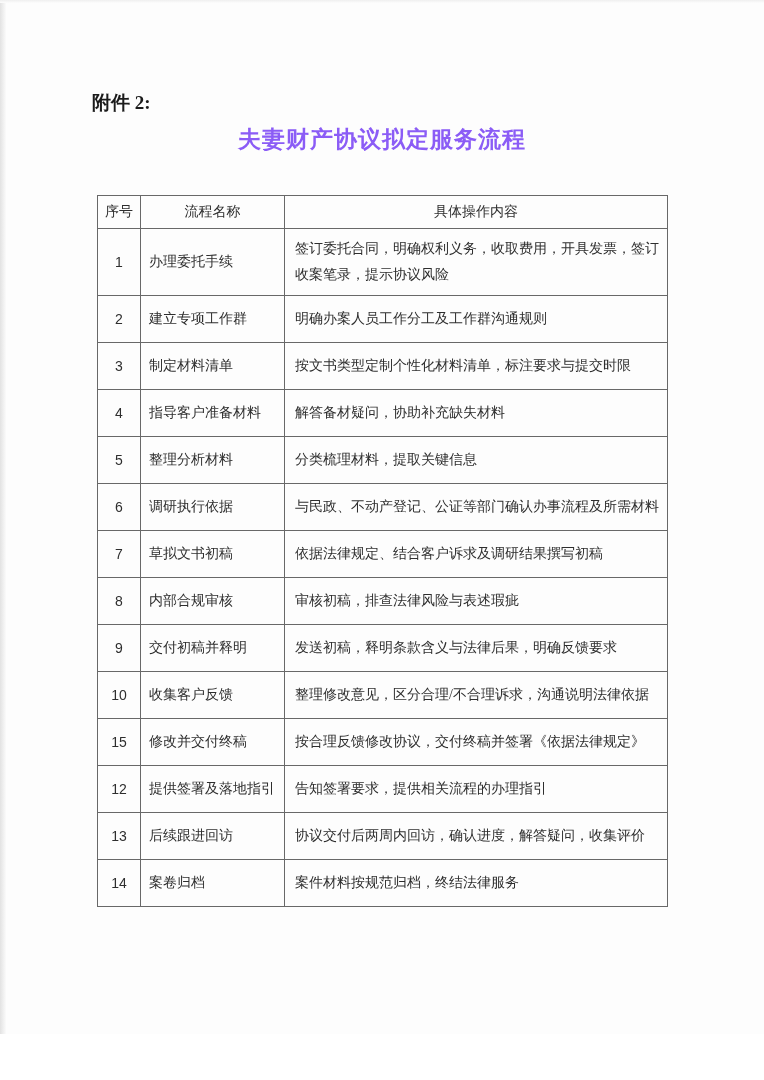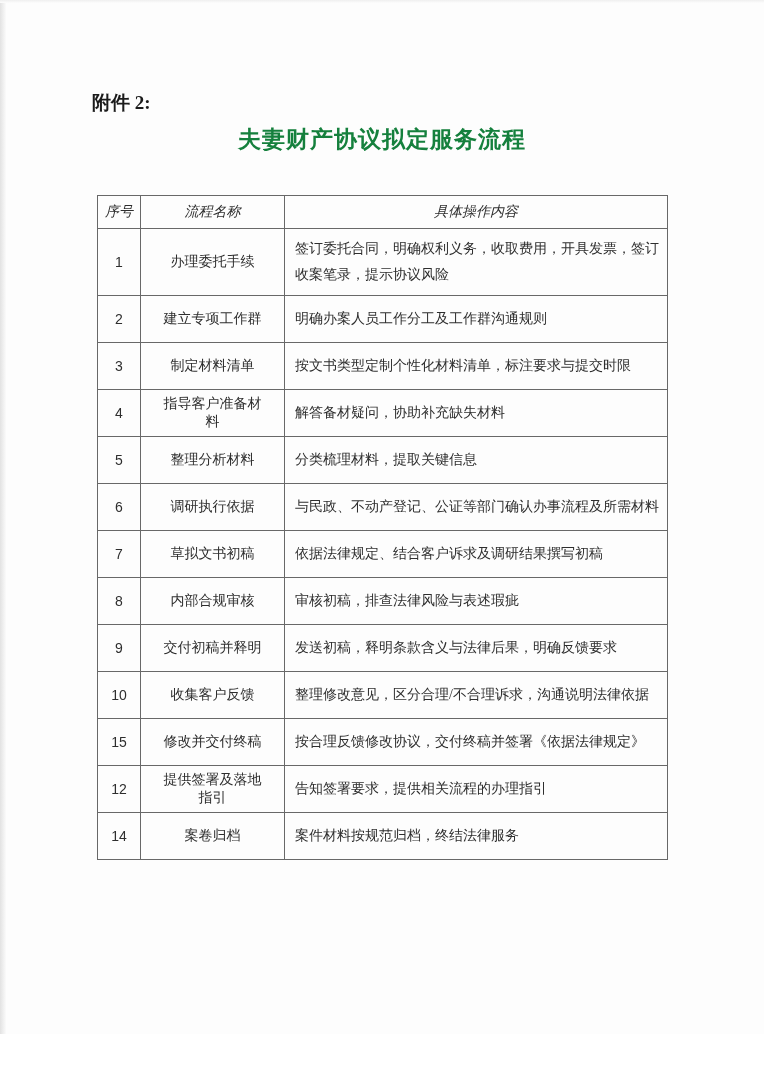--- a/index.html
+++ b/index.html
@@ -39,21 +39,21 @@
     color: #1b1b1b;
   }
   .doc-title {
     position: absolute;
     top: 124px;
     left: 0;
     width: 100%;
     text-align: center;
     font-size: 23px;
     font-weight: bold;
-    color: #15803d;
+    color: #8b5cf6;
     letter-spacing: 1px;
   }
   table.process-table {
     position: absolute;
     left: 97px;
     top: 195px;
     width: 570px;
     border-collapse: collapse;
     table-layout: fixed;
   }
@@ -61,33 +61,32 @@
   .process-table td {
     border: 1px solid #686868;
     font-weight: normal;
     font-size: 14px;
     color: #2e2e2e;
     overflow: hidden;
   }
   .process-table th {
     height: 32px;
     padding: 0;
-    font-style: italic;
   }
   .col-no    { width: 43px;  }
   .col-name  { width: 144px; }
   .col-content { width: 383px; }
   td.cell-no {
     text-align: center;
     font-family: "Liberation Sans", "DejaVu Sans", sans-serif;
     font-size: 14px;
   }
   td.cell-name {
-    text-align: center;
-    padding: 0 16px;
+    text-align: left;
+    padding: 0 8px;
   }
   td.cell-content {
     text-align: left;
     padding: 5px 8px 5px 10px;
     line-height: 26px;
   }
   tr.row-single td { height: 36px; }
   tr.row-double td { height: 56px; }
   .page-footer {
     position: absolute;
@@ -176,20 +175,25 @@
         <td class="cell-no">15</td>
         <td class="cell-name">修改并交付终稿</td>
         <td class="cell-content">按合理反馈修改协议，交付终稿并签署《依据法律规定》</td>
       </tr>
       <tr class="row-single">
         <td class="cell-no">12</td>
         <td class="cell-name">提供签署及落地指引</td>
         <td class="cell-content">告知签署要求，提供相关流程的办理指引</td>
       </tr>
       <tr class="row-single">
+        <td class="cell-no">13</td>
+        <td class="cell-name">后续跟进回访</td>
+        <td class="cell-content">协议交付后两周内回访，确认进度，解答疑问，收集评价</td>
+      </tr>
+      <tr class="row-single">
         <td class="cell-no">14</td>
         <td class="cell-name">案卷归档</td>
         <td class="cell-content">案件材料按规范归档，终结法律服务</td>
       </tr>
     </tbody>
   </table>
 
 </div>
 
 </body></html>

